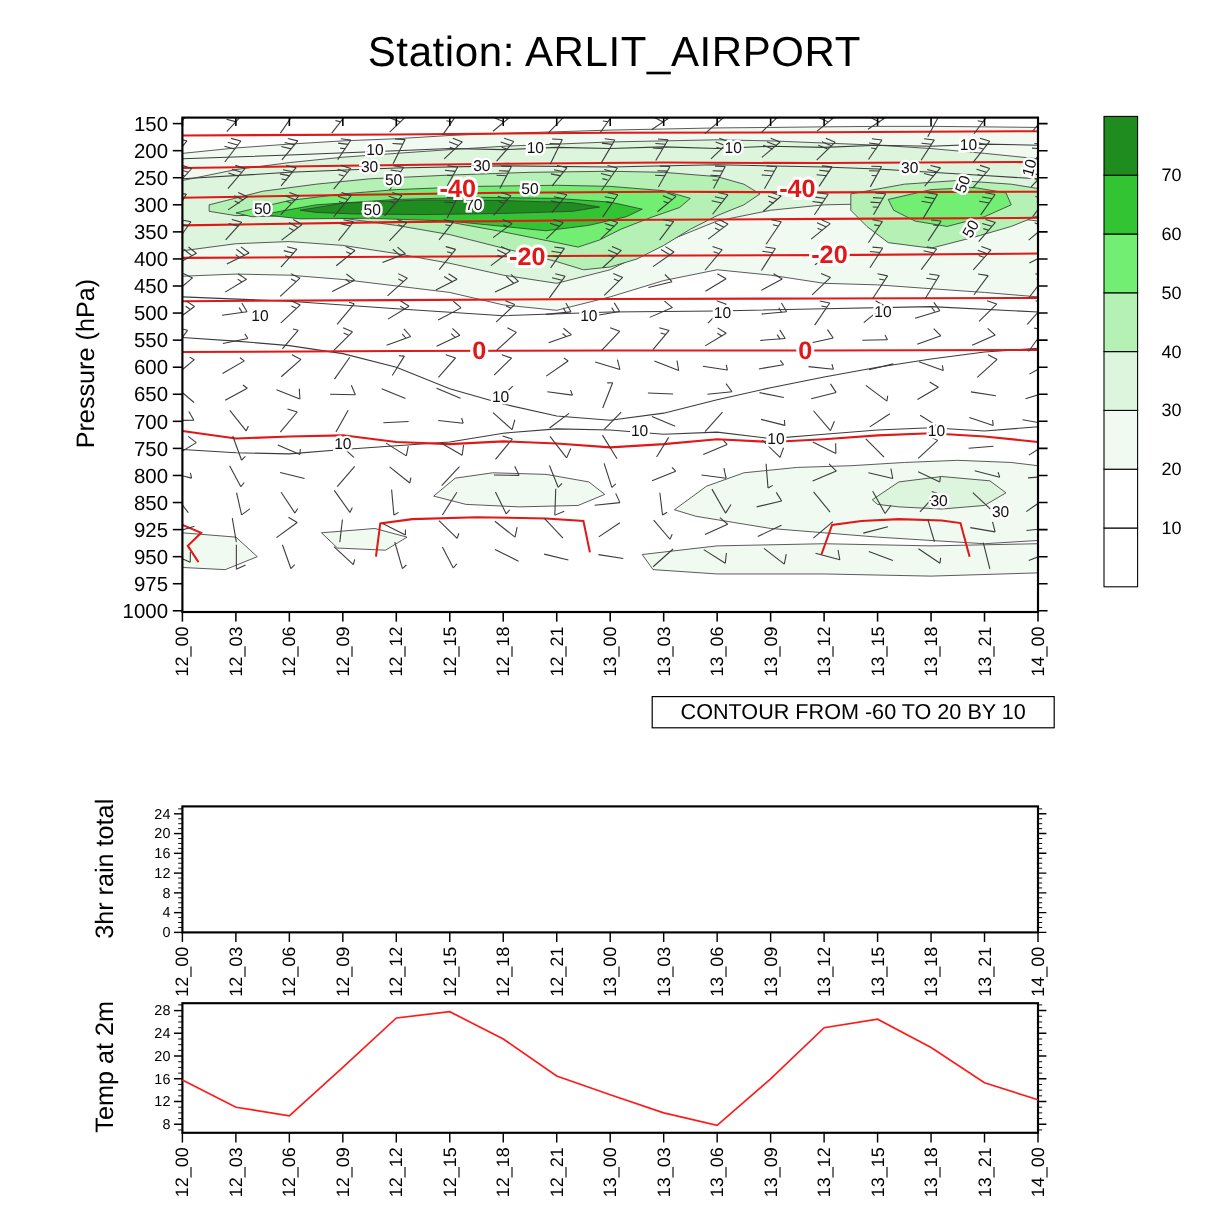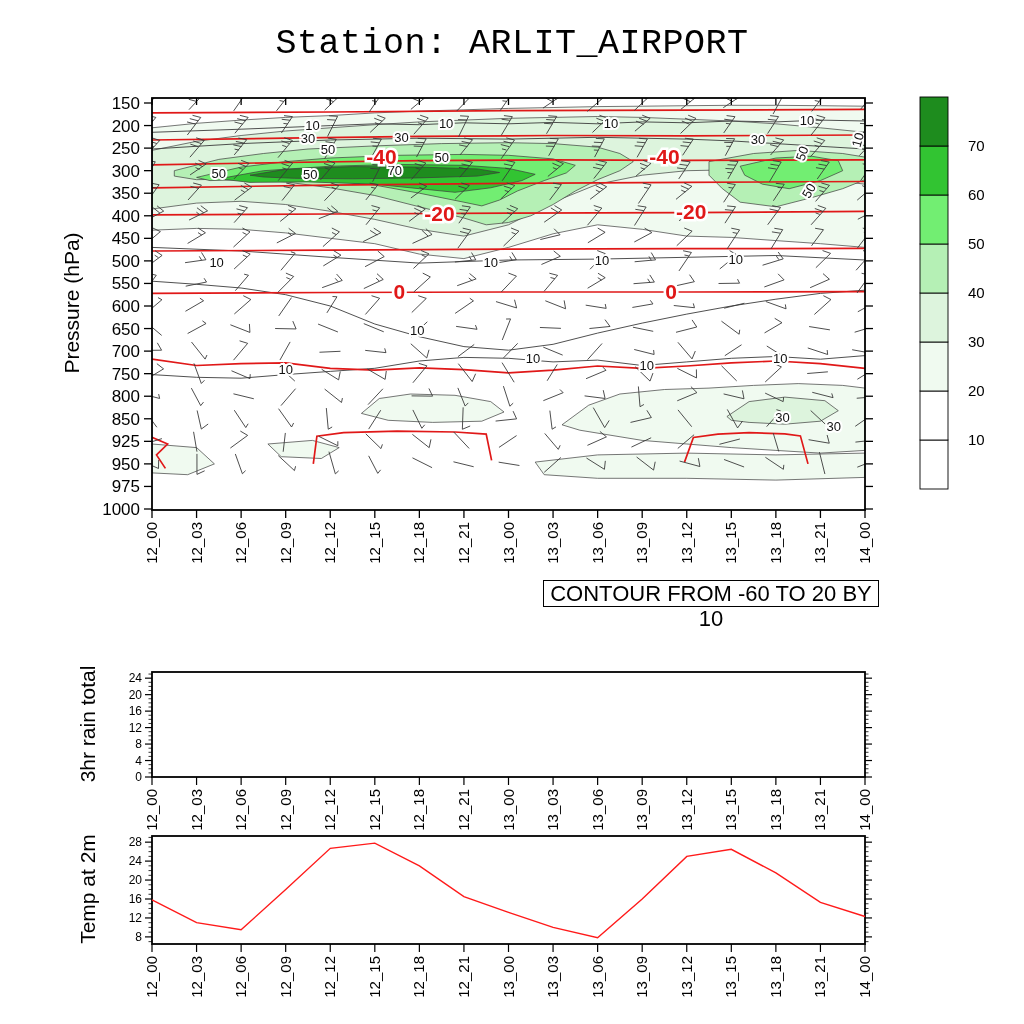--- a/index.html
+++ b/index.html
@@ -1,23 +1,23 @@
 <!DOCTYPE html>
 <html><head>
 <meta charset="utf-8">
 <style>
   html,body{margin:0;padding:0;background:#ffffff;}
   .page{position:relative;width:1024px;height:1024px;background:#fff;overflow:hidden;
         font-family:"Liberation Sans","DejaVu Sans",sans-serif;color:#000;}
   .title{position:absolute;top:24px;left:0;width:1024px;text-align:center;
-         font-size:35px;letter-spacing:0.5px;font-family:Liberation Mono, monospace;}
+         font-size:35px;letter-spacing:0.5px;}
   .vlabel{position:absolute;white-space:nowrap;transform:translate(-50%,-50%) rotate(-90deg);
           font-size:21px;}
   .contour-info{position:absolute;left:543px;top:580px;width:334px;height:25px;
-                border:1px solid #000;background:#fff;font-size:22px;line-height:25px;
+                border:1px solid #000;background:#fff;font-size:18px;line-height:25px;
                 text-align:center;}
   svg{position:absolute;left:0;top:0;}
 </style>
 </head>
 <body>
 
 <div class="page">
   <svg id="plot" width="1024" height="1024">
       <defs>
         <clipPath id="mclip">

